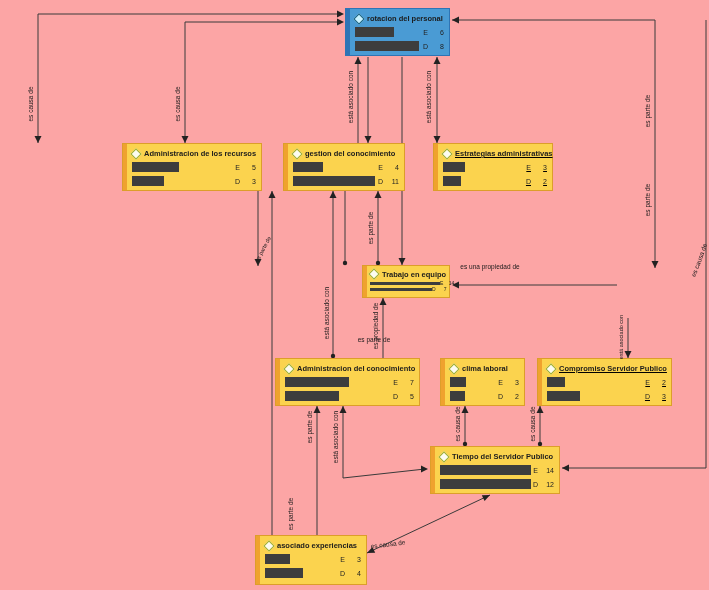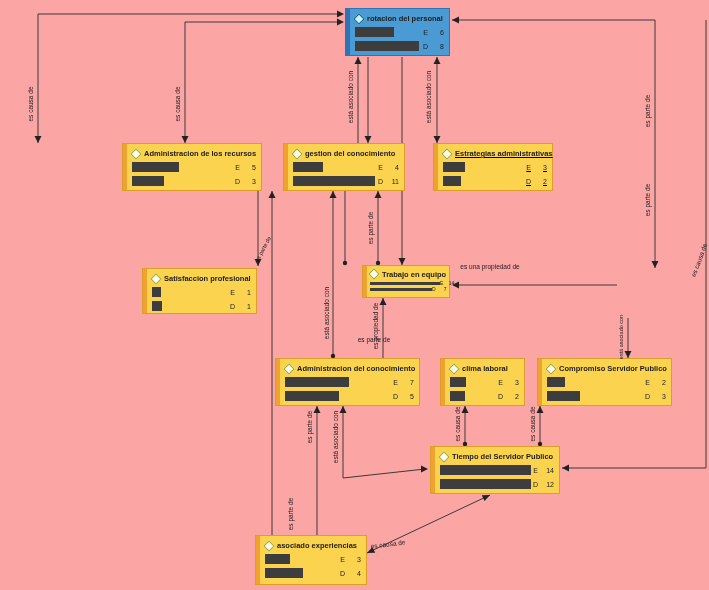--- a/index.html
+++ b/index.html
@@ -169,41 +169,20 @@
         </span>
       </div>
       <div class="row">
         <span class="bar" style="width:18px"></span>
         <span class="edg">
           <span>D</span>
           <span class="val">2</span>
         </span>
       </div>
     </div>
-    <div class="node yellow" style="left: 142px; top: 268px; width: 115px; height: 46px;">
-      <span class="strip"></span>
-      <div class="trow">
-        <span class="diamond"></span>
-        <span class="tlabel">Satisfaccion profesional</span>
-      </div>
-      <div class="row">
-        <span class="bar" style="width:9px"></span>
-        <span class="edg">
-          <span>E</span>
-          <span class="val">1</span>
-        </span>
-      </div>
-      <div class="row">
-        <span class="bar" style="width:10px"></span>
-        <span class="edg">
-          <span>D</span>
-          <span class="val">1</span>
-        </span>
-      </div>
-    </div>
     <div class="node yellow compact" style="left: 362px; top: 265px; width: 88px; height: 33px;">
       <span class="strip"></span>
       <div class="trow">
         <span class="diamond"></span>
         <span class="tlabel">Trabajo en equipo</span>
       </div>
       <div class="row">
         <span class="bar" style="width:70px"></span>
         <span class="edg">
           <span>E</span>
@@ -253,21 +232,21 @@
         </span>
       </div>
       <div class="row">
         <span class="bar" style="width:15px"></span>
         <span class="edg">
           <span>D</span>
           <span class="val">2</span>
         </span>
       </div>
     </div>
-    <div class="node yellow" style="left: 537px; top: 358px; width: 135px; height: 48px;">
+    <div class="node yellow" style="left: 537px; top: 358px; width: 135px; height: 48px; text-decoration: underline;">
       <span class="strip"></span>
       <div class="trow">
         <span class="diamond"></span>
         <span class="tlabel">Compromiso Servidor Publico</span>
       </div>
       <div class="row">
         <span class="bar" style="width:18px"></span>
         <span class="edg">
           <span>E</span>
           <span class="val">2</span>

